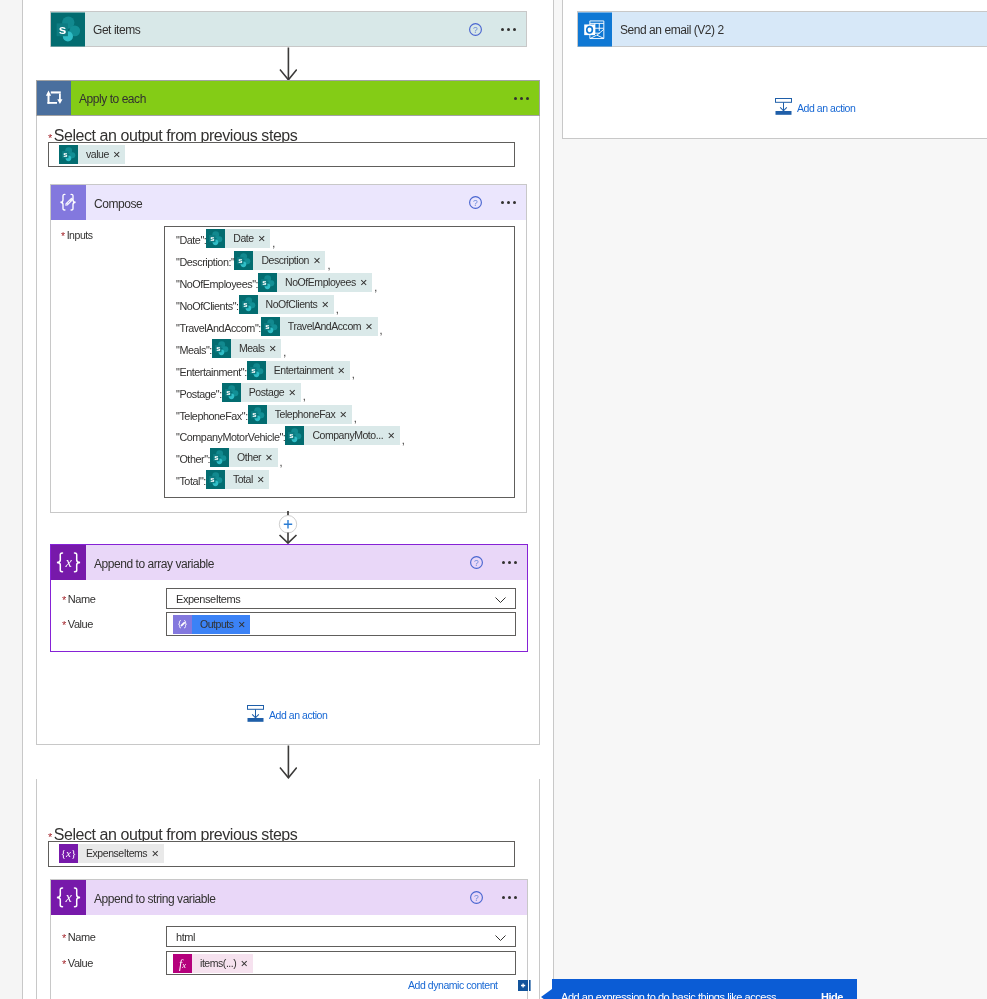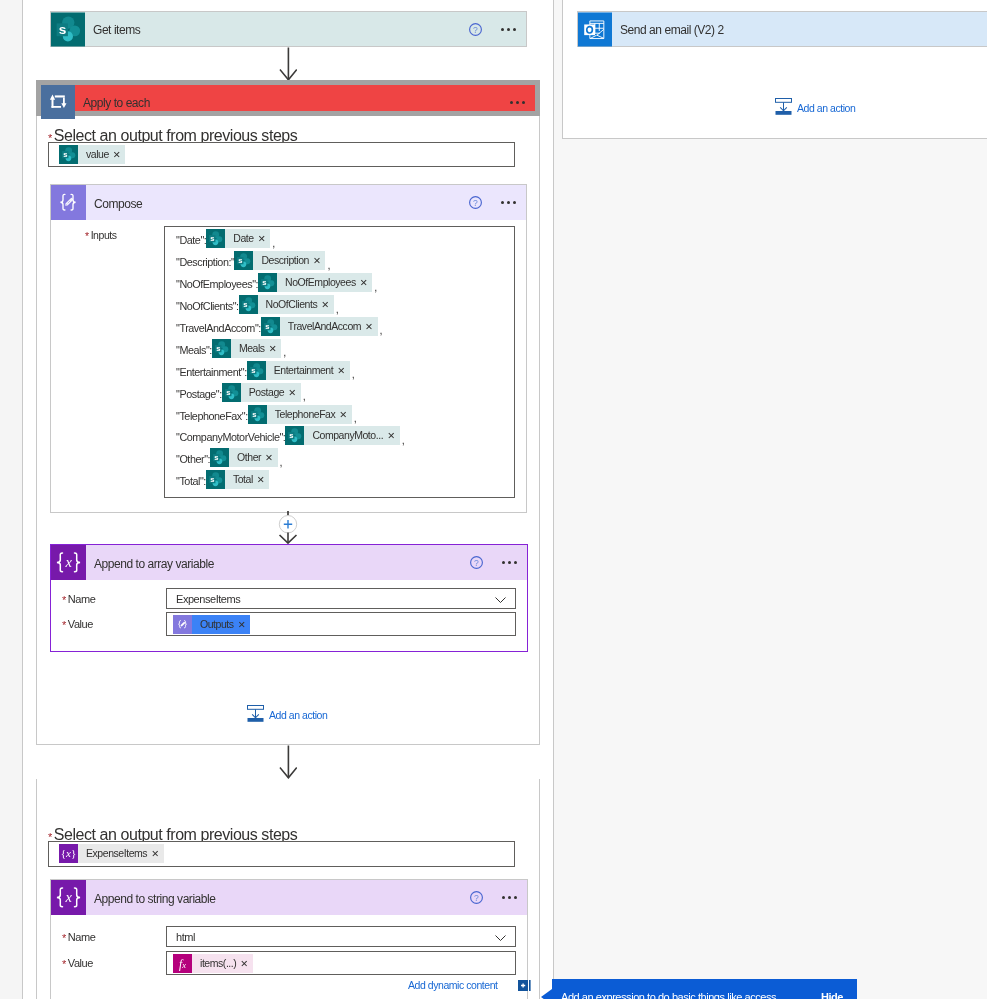--- a/index.html
+++ b/index.html
@@ -42,31 +42,31 @@
   .addaction{display:flex;align-items:center;justify-content:center;}
   .addaction .lbl{color:#1868d4;font-size:10.5px;margin-left:5px;}
 
   
   #card-getitems{left:27px;top:11px;width:477px;height:36px;background:#d8e8e8;
                  border:1px solid #c8c8c8;}
   #card-getitems .card-head{height:34px;}
   #card-getitems .ico{width:34px;flex:0 0 34px;height:34px;}
   #arrow1{left:256px;top:47px;}
   #box-ate1{left:13px;top:80px;width:504px;height:665px;}
-  #card-ate1{left:13px;top:80px;width:504px;height:36px;background:#ef4444;
-             border:5px solid #a3a3a3;}
+  #card-ate1{left:13px;top:80px;width:504px;height:36px;background:#84cc16;
+             border:1px solid #a3a3a3;}
   #card-ate1 .card-head{height:34px;}
   #card-ate1 .ico{width:34px;flex:0 0 34px;height:34px;}
   #ate1-lbl{left:25px;top:127px;font-size:10.5px;}
   #ate1-input{left:25px;top:142px;width:467px;height:25px;padding:2px 0 0 10px;}
   #card-compose{left:27px;top:184px;width:477px;height:329px;background:#fff;
                 border:1px solid #c8c8c8;}
   #card-compose .card-head{height:35px;background:#ebe6fd;}
   #card-compose .ico{width:35px;flex:0 0 35px;height:35px;}
-  #compose-lbl{left:10px;top:44px;font-size:10.5px;margin-left:24px;}
+  #compose-lbl{left:10px;top:44px;font-size:10.5px;}
   #compose-lbl .field-label{font-size:10.5px;}
   #compose-lbl .req{font-size:10.5px;}
   #compose-input{left:113px;top:41px;width:351px;height:272px;padding:1px 0 0 0;}
 
   #insert1{left:253px;top:511px;}
   #card-appendarr{left:27px;top:544px;width:478px;height:108px;background:#fff;
                   border:1.5px solid #8622d6;}
   #card-appendarr .card-head{height:35px;background:#e9d7f8;}
   #card-appendarr .ico{width:35px;flex:0 0 35px;height:35px;}
   #addaction1{left:224px;top:706px;width:160px;height:17px;justify-content:flex-start;}

